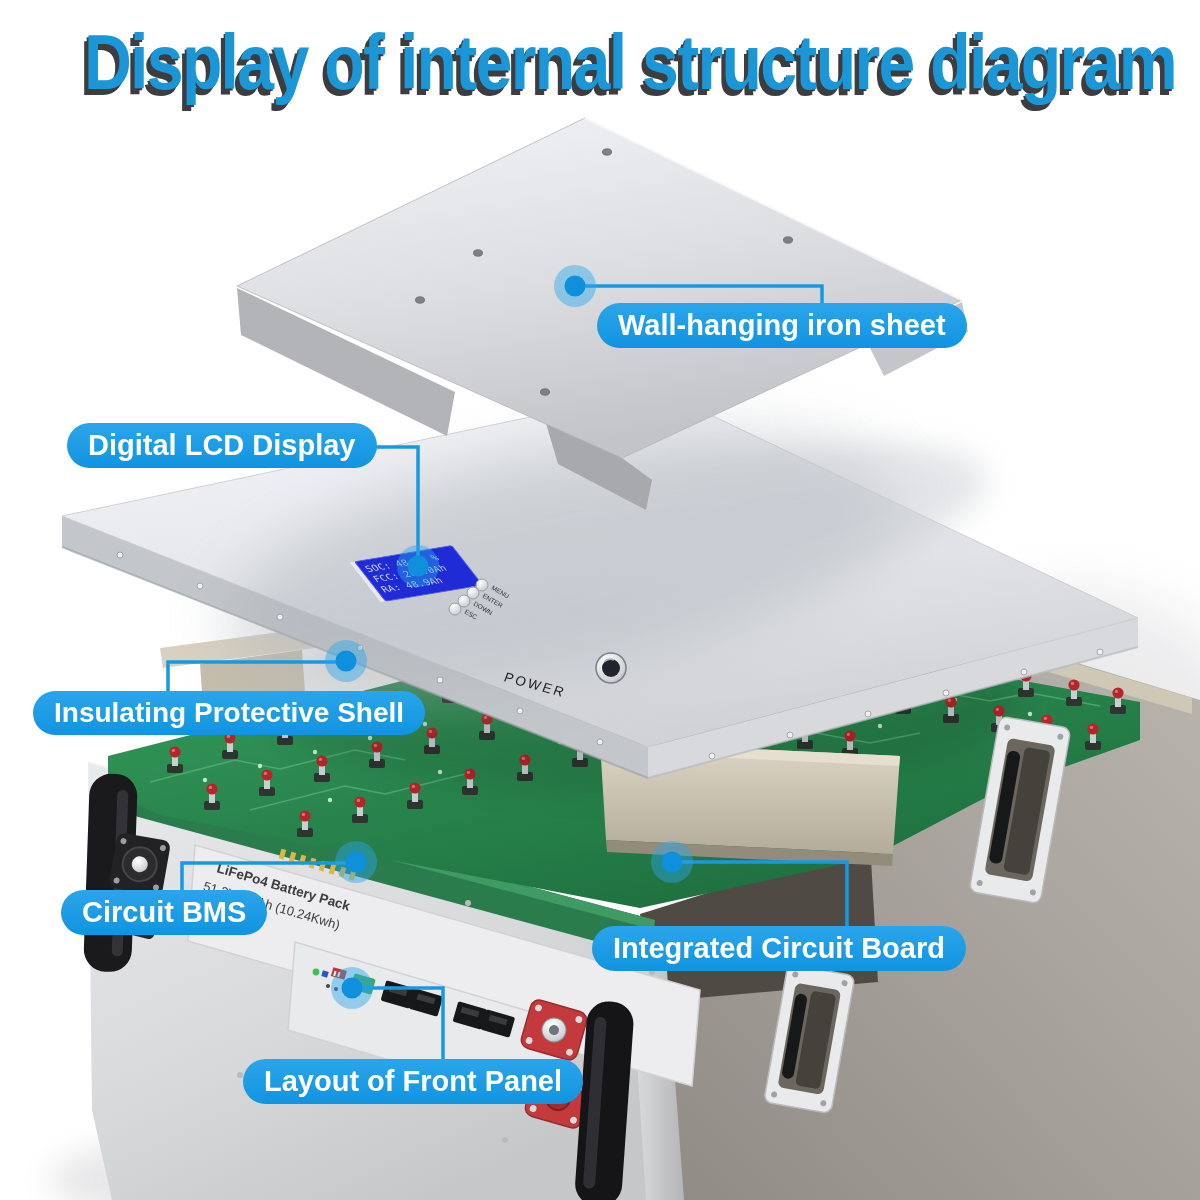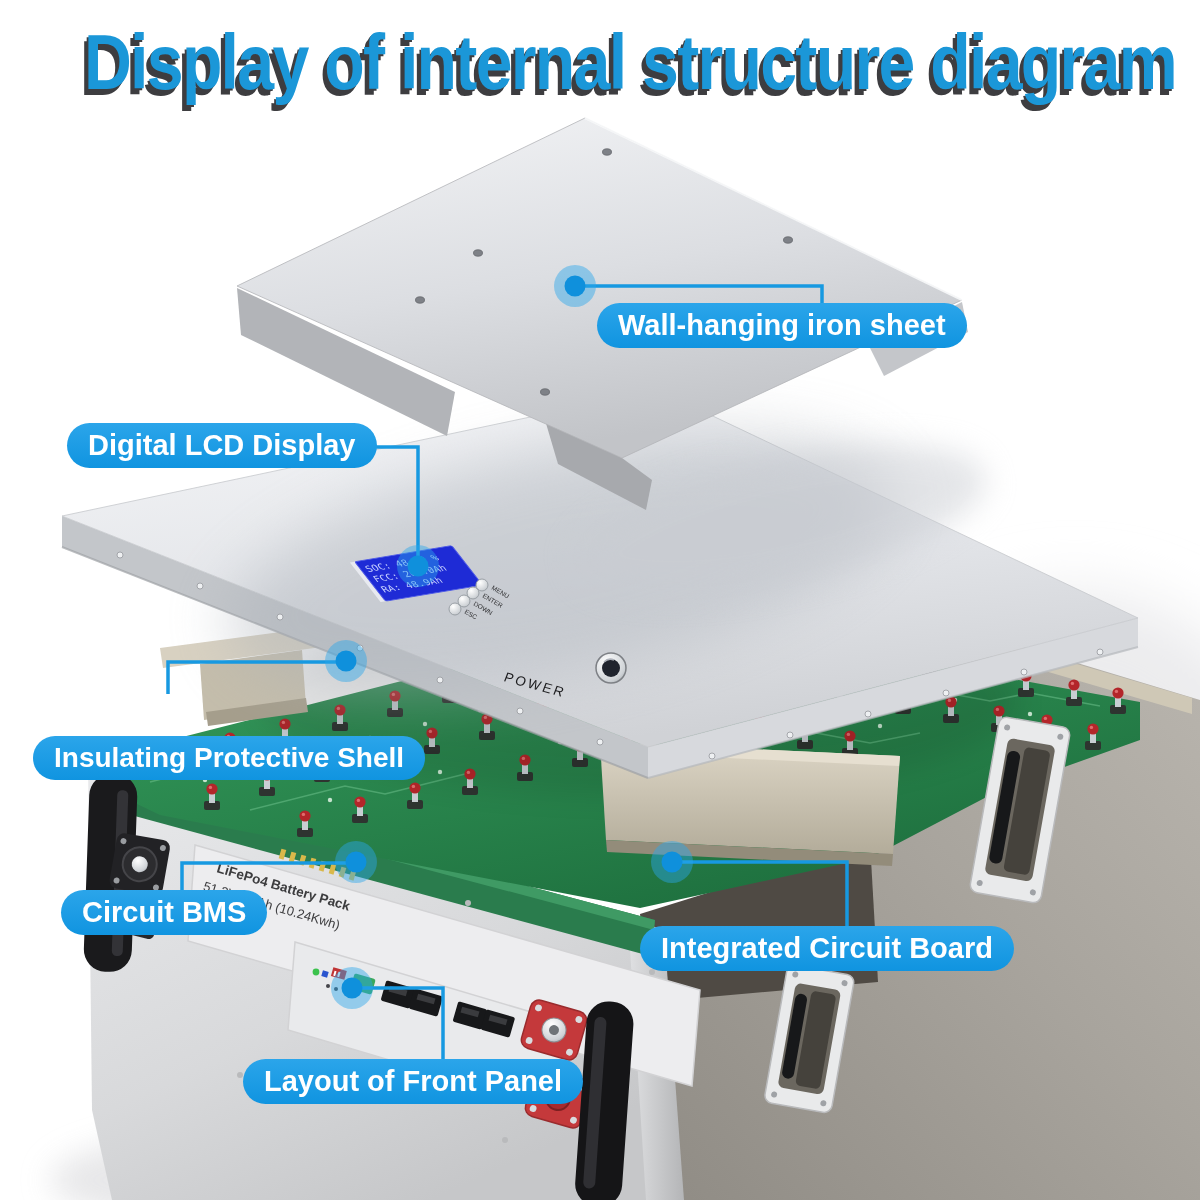--- a/index.html
+++ b/index.html
@@ -400,26 +400,26 @@
 </svg>
 
 <h1 class="page-title">Display of internal structure diagram</h1>
 
 <div class="callout" style="left:597px;top:303px;">
   <span>Wall-hanging iron sheet</span>
 </div>
 <div class="callout" style="left:67px;top:423px;">
   <span>Digital LCD Display</span>
 </div>
-<div class="callout" style="left:33px;top:691px;font-size:28px;margin-top:45px;">
+<div class="callout" style="left:33px;top:691px;font-size:28px;">
   <span>Insulating Protective Shell</span>
 </div>
 <div class="callout" style="left:61px;top:890px;">
   <span>Circuit BMS</span>
 </div>
-<div class="callout" style="left:640px;top:926px;">
+<div class="callout" style="left:592px;top:926px;">
   <span>Integrated Circuit Board</span>
 </div>
 <div class="callout" style="left:243px;top:1059px;">
   <span>Layout of Front Panel</span>
 </div>
 
 </div>
 
 </body></html>

